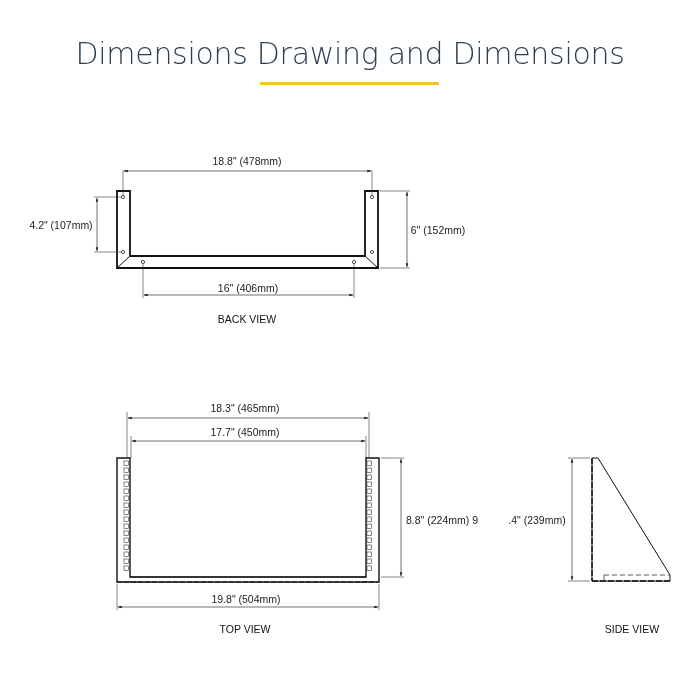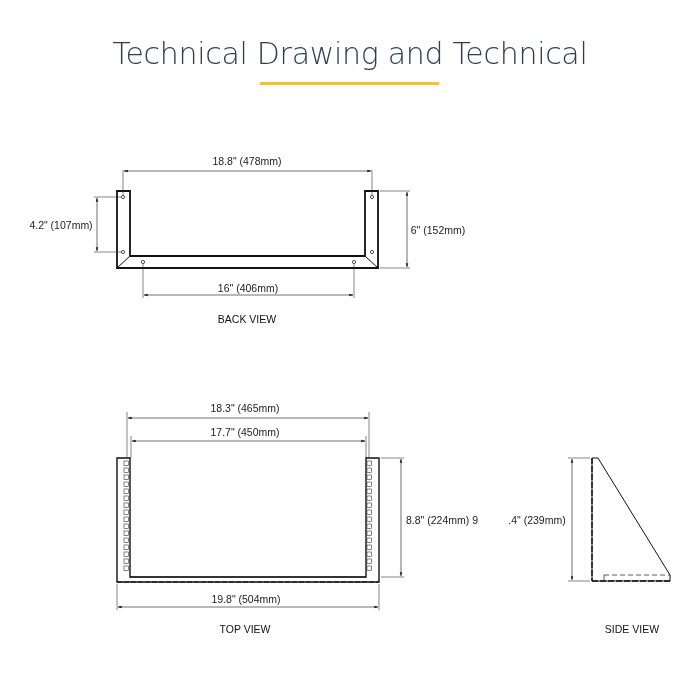--- a/index.html
+++ b/index.html
@@ -6,21 +6,21 @@
     body { width:700px; height:700px; position:relative; overflow:hidden; font-family:"Liberation Sans", sans-serif; }
     .title { position:absolute; left:0; top:36px; width:700px; text-align:center; font-family:"DejaVu Sans", sans-serif; font-weight:200; font-size:30px; color:#2c3e50; letter-spacing:-0.3px; }
     .underline { position:absolute; left:260px; top:82px; width:179px; height:3px; background:#f5c22b; }
     svg { position:absolute; left:0; top:0; }
     .lbl { font-family:"Liberation Sans", sans-serif; font-size:10.5px; fill:#222; }
     .view { font-family:"Liberation Sans", sans-serif; font-size:10.5px; fill:#111; }
   </style>
 </head>
 <body>
 
-<div class="title">Technical Drawing and Technical</div>
+<div class="title">Dimensions Drawing and Dimensions</div>
 <div class="underline"></div>
 
 <svg width="700" height="700" viewBox="0 0 700 700">
   <defs>
     <marker id="arr" viewBox="0 0 10 10" refX="9" refY="5" markerWidth="6" markerHeight="6" orient="auto-start-reverse">
       <path d="M0,2 L10,5 L0,8 z" fill="#222"></path>
     </marker>
   </defs>
 
   <g>

